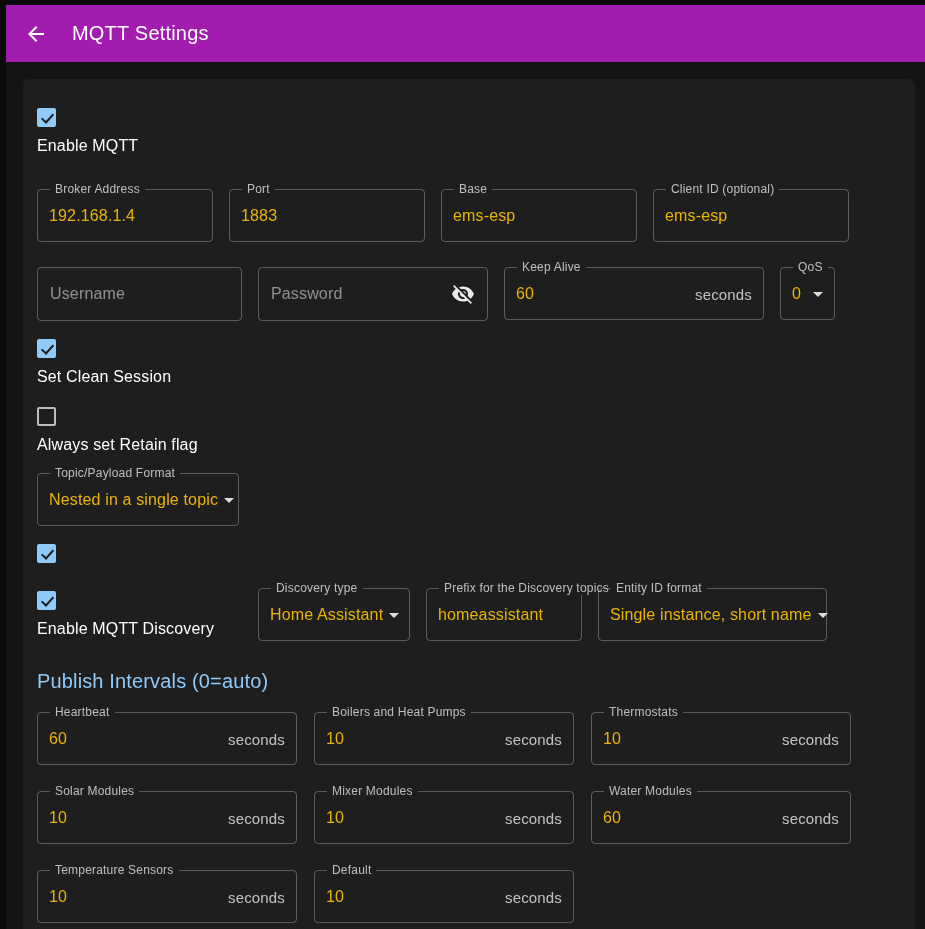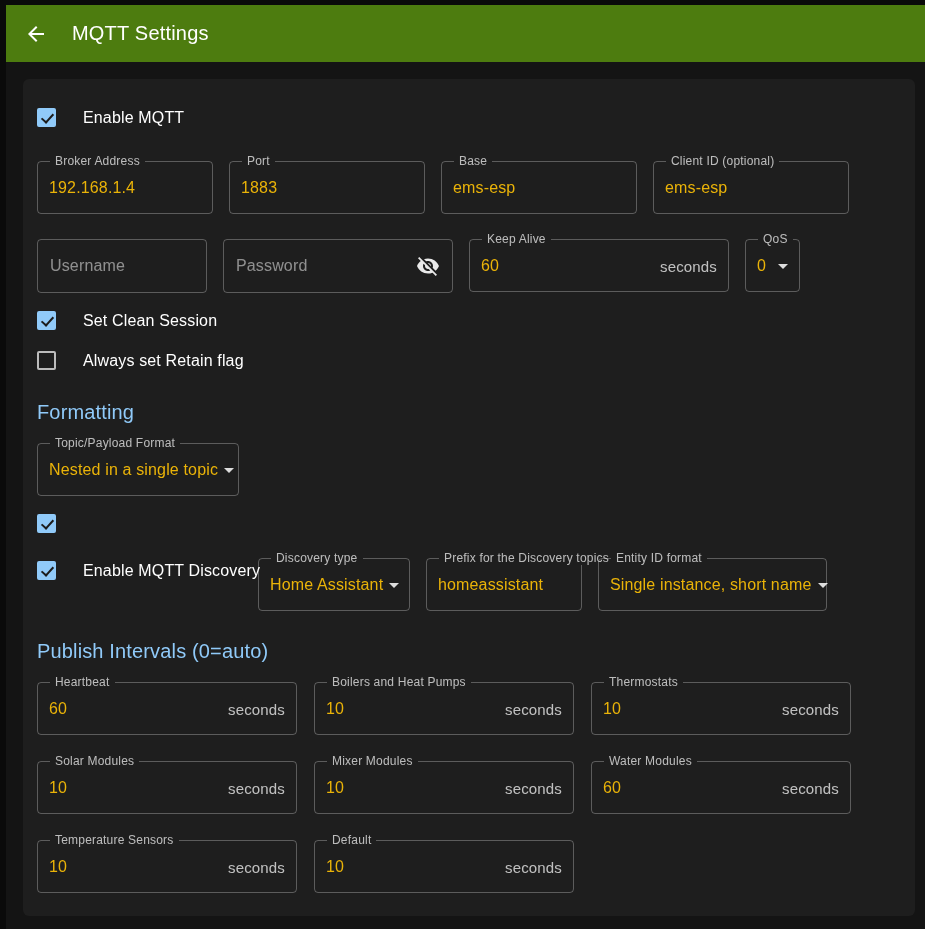--- a/index.html
+++ b/index.html
@@ -7,37 +7,37 @@
   body {
     background:#0a0a0a;
     font-family:"Liberation Sans","DejaVu Sans",sans-serif;
     color:#fff;
     -webkit-font-smoothing:antialiased;
   }
   .window { position:absolute; left:6px; top:5px; right:0; bottom:0; background:#141414; }
 
   
   .appbar {
-    height:57px; background:#4d7c0f; display:flex; align-items:center;
+    height:57px; background:#a21caf; display:flex; align-items:center;
     padding:0 16px; gap:22px;
   }
   .back-btn { width:28px; height:28px; display:flex; align-items:center; justify-content:center; cursor:pointer; }
   .appbar-title { font-size:20px; font-weight:500; letter-spacing:.2px; color:#fff; }
 
   
   .paper {
     margin:17px 10px 0 17px;
     min-height:831px;
     background:#1e1e1e;
     border-radius:6px;
     padding:29px 14px 23px 14px;
   }
 
   
-  .check-row { display:flex; align-items:flex-end; gap:27px; cursor:pointer; width:max-content; }
+  .check-row { display:flex; align-items:flex-start; gap:10px; cursor:pointer; width:max-content;flex-direction:column; }
   .cb {
     width:19px; height:19px; border-radius:2px; flex:0 0 auto; position:relative;
     border:2px solid rgba(255,255,255,.7); background:transparent;
   }
   .cb.checked { border-color:#90caf9; background:#90caf9; }
   .cb.checked::after {
     content:""; position:absolute; left:5px; top:1px; width:5px; height:10px;
     border:solid #1b1b1b; border-width:0 2px 2px 0; transform:rotate(42deg);
   }
   .cb-label { font-size:16px; letter-spacing:.15px; color:#fff; }
@@ -63,21 +63,21 @@
     border-top:5px solid rgba(255,255,255,.85); flex:0 0 auto;
   }
   .plainfield {
     border:1px solid rgba(255,255,255,.28); border-radius:4px; height:54px; margin-top:7px;
     display:flex; align-items:center; justify-content:space-between; padding:0 12px;
   }
   .placeholder { font-size:16px; color:rgba(255,255,255,.5); letter-spacing:.15px; }
   .eye { width:24px; height:24px; cursor:pointer; flex:0 0 auto; }
 
   
-  .w176{width:176px}.w196{width:196px}.w195{width:170px}.w230{width:230px}
+  .w176{width:176px}.w196{width:196px}.w195{width:205px}.w230{width:230px}
   .w260{width:260px}.w55{width:55px}.w202{width:202px}.w152{width:152px}
   .w197{width:156px}.w229{width:229px}
 
   .section-heading { color:#90caf9; font-size:20px; font-weight:400; letter-spacing:.15px; }
 
   
   .mt12{margin-top:12px}.mt17{margin-top:27px}.mt18{margin-top:18px}
   .mt21{margin-top:21px}.mt29{margin-top:29px}.mt31{margin-top:31px}
 
   .disc-row { display:flex; gap:16px; align-items:flex-start; }
@@ -164,21 +164,20 @@
 
     <div class="check-row mt18">
       <span class="cb checked"></span>
       <span class="cb-label">Set Clean Session</span>
     </div>
     <div class="check-row mt21">
       <span class="cb"></span>
       <span class="cb-label">Always set Retain flag</span>
     </div>
 
-    <div class="section-heading mt31">Formatting</div>
 
     <div class="frow mt12">
       <fieldset class="field w202">
         <legend>Topic/Payload Format</legend>
         <div class="control">
           <span class="value">Nested in a single topic</span>
           <span class="caret"></span>
         </div>
       </fieldset>
     </div>

